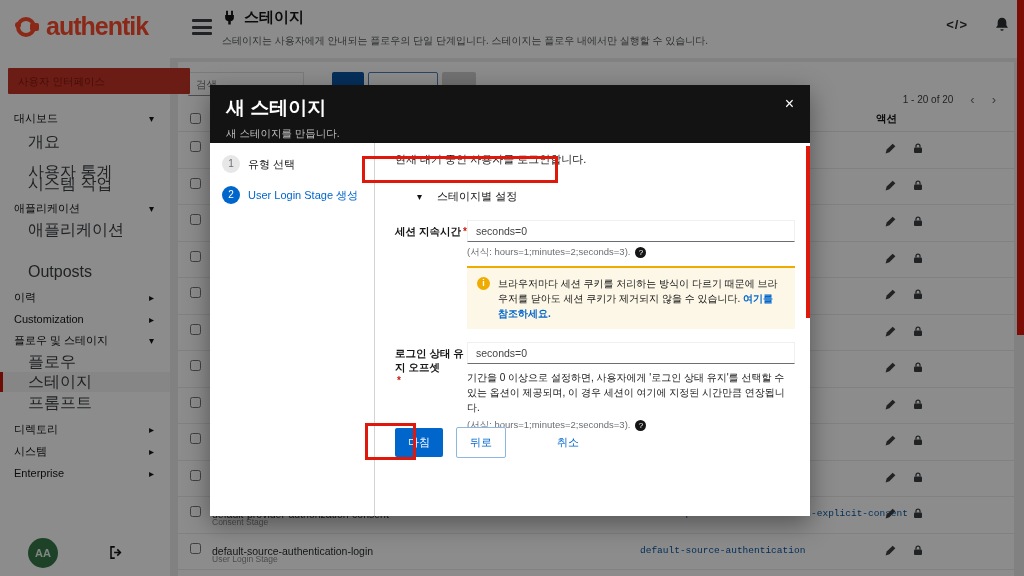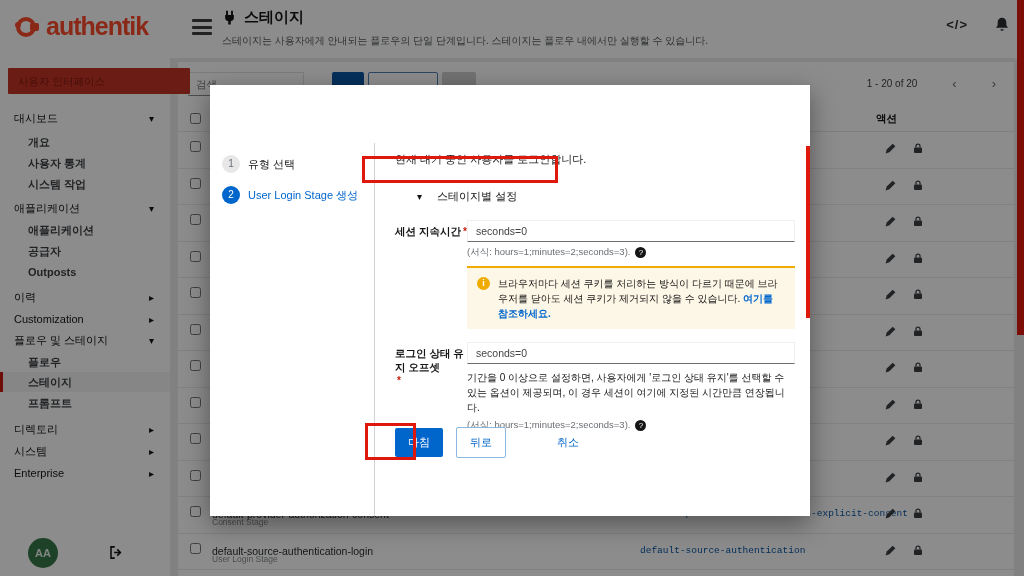--- a/index.html
+++ b/index.html
@@ -17,39 +17,39 @@
   #page-desc { margin-top:7px; font-size:10px; color:#55585b; max-width:640px; }
   #top-icons { position:absolute; right:14px; top:16px; display:flex; align-items:center; gap:26px; }
   #code-icon { font-size:13px; font-weight:bold; color:#2b2e31; letter-spacing:1px; }
 
   
   #sidebar { position:absolute; left:0; top:58px; width:170px; height:518px; background:#fff; z-index:2; }
   #ui-btn { position:absolute; left:8px; top:10px; width:182px; height:26px; background:#c43325;
     color:#7c1a10; font-size:10.5px; line-height:26px; padding-left:10px; border-radius:1px; cursor:pointer; }
   .nav-group { position:absolute; left:0; width:170px; height:21px; font-size:11px; color:#151515;
     padding-left:14px; line-height:21px; cursor:pointer; }
-  .nav-child { position:absolute; left:0; width:170px; height:20px; font-size:11px; color:#3c3f42;
-    padding-left:28px; line-height:20px; cursor:pointer;font-weight:bold; }
+  .nav-child { position:absolute; left:0; width:170px; height:20px; font-size:16px; color:#3c3f42;
+    padding-left:28px; line-height:20px; cursor:pointer; }
   .chev { position:absolute; right:16px; top:0; font-size:10px; color:#151515; }
   .nav-selected { background:#f5f5f5; border-left:3px solid #c9190b; padding-left:25px; }
   #avatar { position:absolute; left:28px; top:480px; width:30px; height:30px; border-radius:50%;
     background:#37794a; color:#e8f2ea; font-size:11px; font-weight:bold; text-align:center; line-height:30px; }
   #signout { position:absolute; left:108px; top:487px; cursor:pointer; }
 
   
   #main { position:absolute; left:170px; top:58px; width:854px; height:518px; background:#ececec; z-index:1; }
   #card { position:absolute; left:8px; top:4px; width:836px; height:560px; background:#fff; }
   #toolbar { position:absolute; left:0; top:0; width:836px; height:44px; }
   #search { position:absolute; left:10px; top:10px; width:116px; height:24px; border:1px solid #e0e0e0;
     border-bottom:1px solid #8a8d90; font-size:10.5px; padding:0 7px; color:#444;
     font-family:"Liberation Sans","DejaVu Sans",sans-serif; }
   #btn-primary-sliver { position:absolute; left:154px; top:10px; width:32px; height:24px; background:#0a57a4; border-radius:2px; cursor:pointer; }
   #btn-secondary-sliver { position:absolute; left:190px; top:10px; width:70px; height:24px; background:#fff; border:1px solid #4d7fb5; border-radius:2px; cursor:pointer; }
   #btn-tertiary-sliver { position:absolute; left:264px; top:10px; width:34px; height:24px; background:#cfcfcf; border-radius:2px; cursor:pointer; }
-  #pagination { position:absolute; right:18px; top:15px; display:flex; align-items:center; gap:35px; font-size:10px; color:#3c3f42; }
+  #pagination { position:absolute; right:18px; top:31px; display:flex; align-items:center; gap:17px; font-size:10px; color:#3c3f42; }
   .pg-arrow { font-size:13px; color:#6a6e73; cursor:pointer; line-height:1; }
 
   #thead { position:absolute; left:0; top:44px; width:836px; height:26px; border-bottom:1px solid #e7e7e7; }
   #thead .th-name { position:absolute; left:34px; top:6px; font-size:10.5px; font-weight:bold; color:#06c; }
   #thead .th-actions { position:absolute; left:698px; top:6px; font-size:10.5px; font-weight:bold; color:#151515; }
   .cb { position:absolute; left:12px; width:11px; height:11px; accent-color:#fff; }
   #rows { position:absolute; left:0; top:70px; width:836px; }
   .t-row { position:relative; width:836px; height:36.5px; border-bottom:1px solid #ececec; }
   .t-row .cb { top:9px; }
   .r-name { position:absolute; left:34px; top:11px; font-size:10.5px; color:#2b2e31; }
@@ -155,29 +155,28 @@
 </div>
 
 <div id="sidebar">
   <div id="ui-btn">사용자 인터페이스</div>
 
   <div class="nav-group" style="top:50px;">
     <span>대시보드</span>
     <span class="chev">▾</span>
   </div>
   <div class="nav-child" style="top:74px;">개요</div>
-  <div class="nav-child" style="top:95px;">사용자 통계</div>
+  <div class="nav-child" style="top:104px;">사용자 통계</div>
   <div class="nav-child" style="top:116px;">시스템 작업</div>
 
   <div class="nav-group" style="top:140px;">
     <span>애플리케이션</span>
     <span class="chev">▾</span>
   </div>
   <div class="nav-child" style="top:162px;">애플리케이션</div>
-  <div class="nav-child" style="top:183px;">공급자</div>
   <div class="nav-child" style="top:204px;">Outposts</div>
 
   <div class="nav-group" style="top:229px;">
     <span>이력</span>
     <span class="chev">▸</span>
   </div>
   <div class="nav-group" style="top:251px;">
     <span>Customization</span>
     <span class="chev">▸</span>
   </div>
@@ -443,20 +442,25 @@
         <span class="r-name">default-source-enrollment-login</span>
 
       </div>
     </div>
   </div>
 </div>
 
 <div id="backdrop"></div>
 
 <div id="modal">
+  <div id="modal-header">
+    <div id="modal-title">새 스테이지</div>
+    <div id="modal-subtitle">새 스테이지를 만듭니다.</div>
+    <span id="modal-close">×</span>
+  </div>
 
   <div id="modal-body">
     <div id="wizard-steps">
       <div class="step">
         <span class="step-circle step-idle">1</span>
         <span class="step-label">유형 선택</span>
       </div>
       <div class="step">
         <span class="step-circle step-active">2</span>
         <span class="step-label step-label-active">User Login Stage 생성</span>

